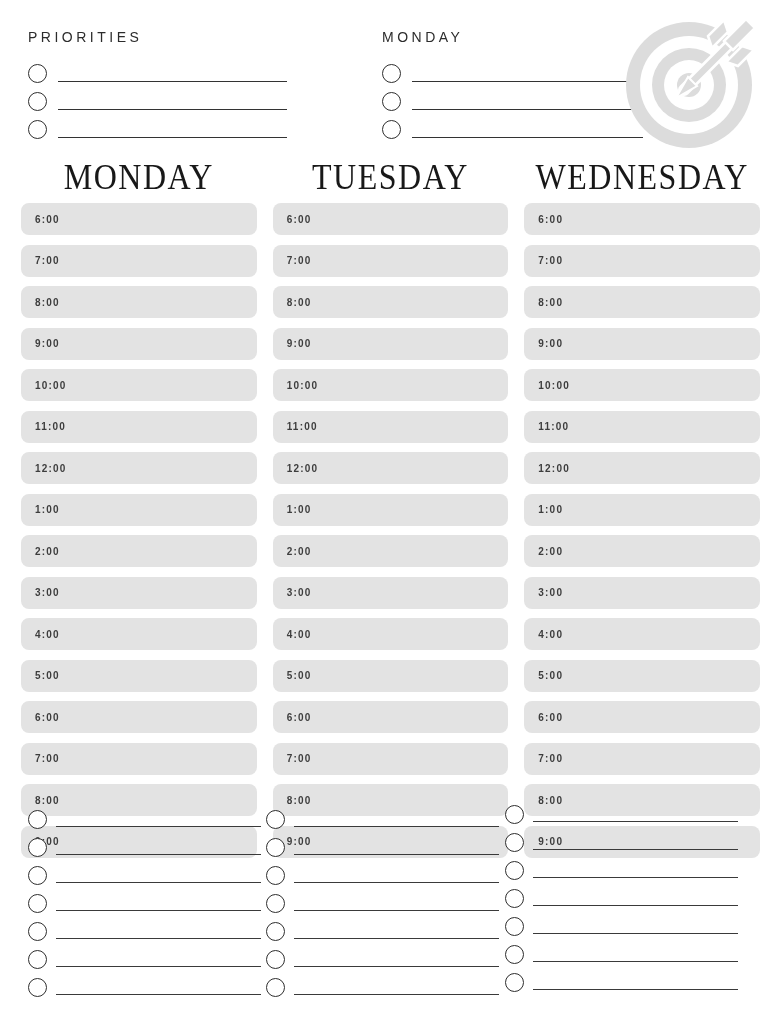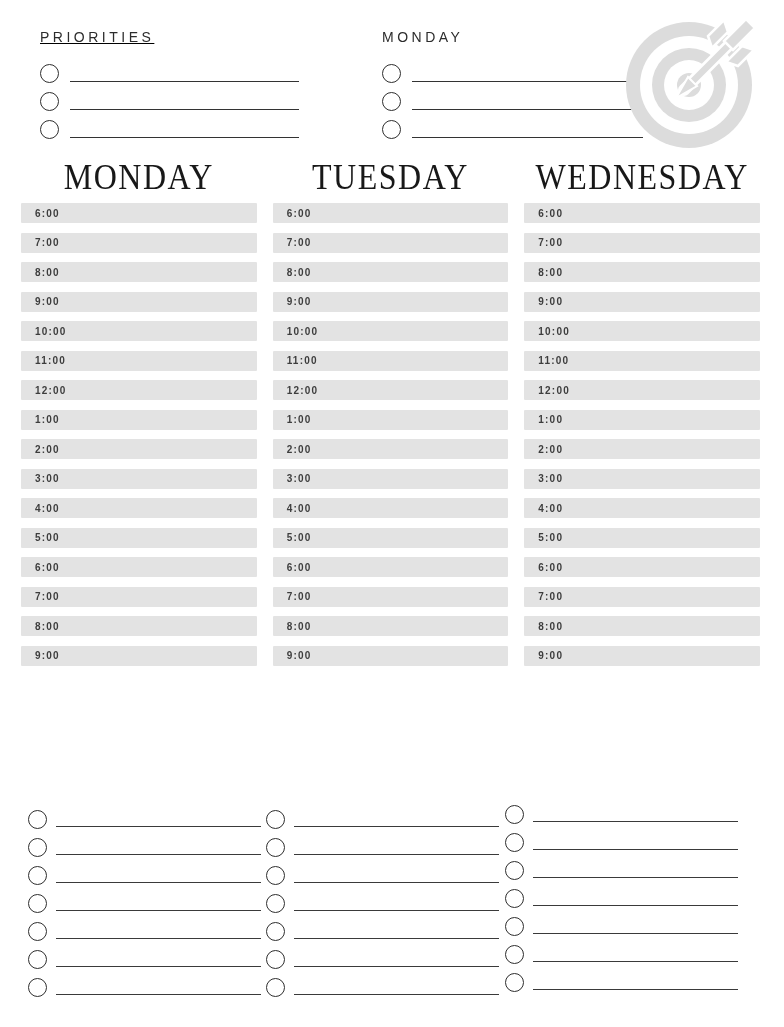--- a/index.html
+++ b/index.html
@@ -3,37 +3,37 @@
 <meta charset="utf-8">
 <style>
   html,body{margin:0;padding:0;}
   body{font-family:"Liberation Sans",sans-serif;background:#ffffff;}
   .page{position:relative;width:784px;height:1027px;background:var(--page-bg,#fff);overflow:hidden;}
 
   
   .list-block{position:absolute;}
   .list-block h2{margin:0 0 11px 0;font-weight:500;font-size:14px;line-height:1;
     letter-spacing:3.5px;color:#2c2c2c;font-family:"Liberation Sans",sans-serif;}
-  .priorities{left:40px;top:30px;width:259px;text-decoration:underline;}
+  .priorities{left:28px;top:30px;width:259px;}
   .goals{left:382px;top:30px;width:261px;}
   .lb-row{display:flex;align-items:flex-end;height:28px;}
   .ring{width:19px;height:19px;flex:0 0 19px;border:1.6px solid #2e2e2e;border-radius:50%;
     box-sizing:border-box;background:#fff;}
   .write-line{flex:1;border-bottom:1.5px solid #333;margin-left:11px;margin-bottom:1px;
     min-height:1px;font-size:11px;color:#222;}
 
   .target-wrap{position:absolute;left:624px;top:19px;width:132px;height:132px;}
 
   
   .days{position:absolute;left:21px;top:155px;width:739px;display:grid;
     grid-template-columns:repeat(3,1fr);column-gap:16px;}
   .day-header{height:44px;margin:0 0 4px 0;display:flex;align-items:center;justify-content:center;
     font-family:"Liberation Serif",serif;font-weight:400;font-size:32px;letter-spacing:1.5px;
     color:#181818;transform:scaleY(1.12);transform-origin:center;}
-  .slot{height:20px;margin-bottom:9.5px;background:var(--slot-bg,#e3e3e3);border-radius:1px;
+  .slot{height:32px;margin-bottom:9.5px;background:var(--slot-bg,#e3e3e3);border-radius:8px;
     display:flex;align-items:center;padding-left:14px;box-sizing:border-box;}
   .slot-time{font-weight:700;font-size:10px;letter-spacing:1.2px;color:var(--slot-text,#3d3d3d);}
 
   
   .chk-col{position:absolute;width:234px;}
   .chk-col.c0{left:28px;top:801px;}
   .chk-col.c1{left:266px;top:801px;}
   .chk-col.c2{left:505px;top:796px;}
   .chk-row{display:flex;align-items:flex-end;height:28px;}
   .chk-line{width:205px;border-bottom:1.5px solid #3a3a3a;margin-left:9px;margin-bottom:2px;

